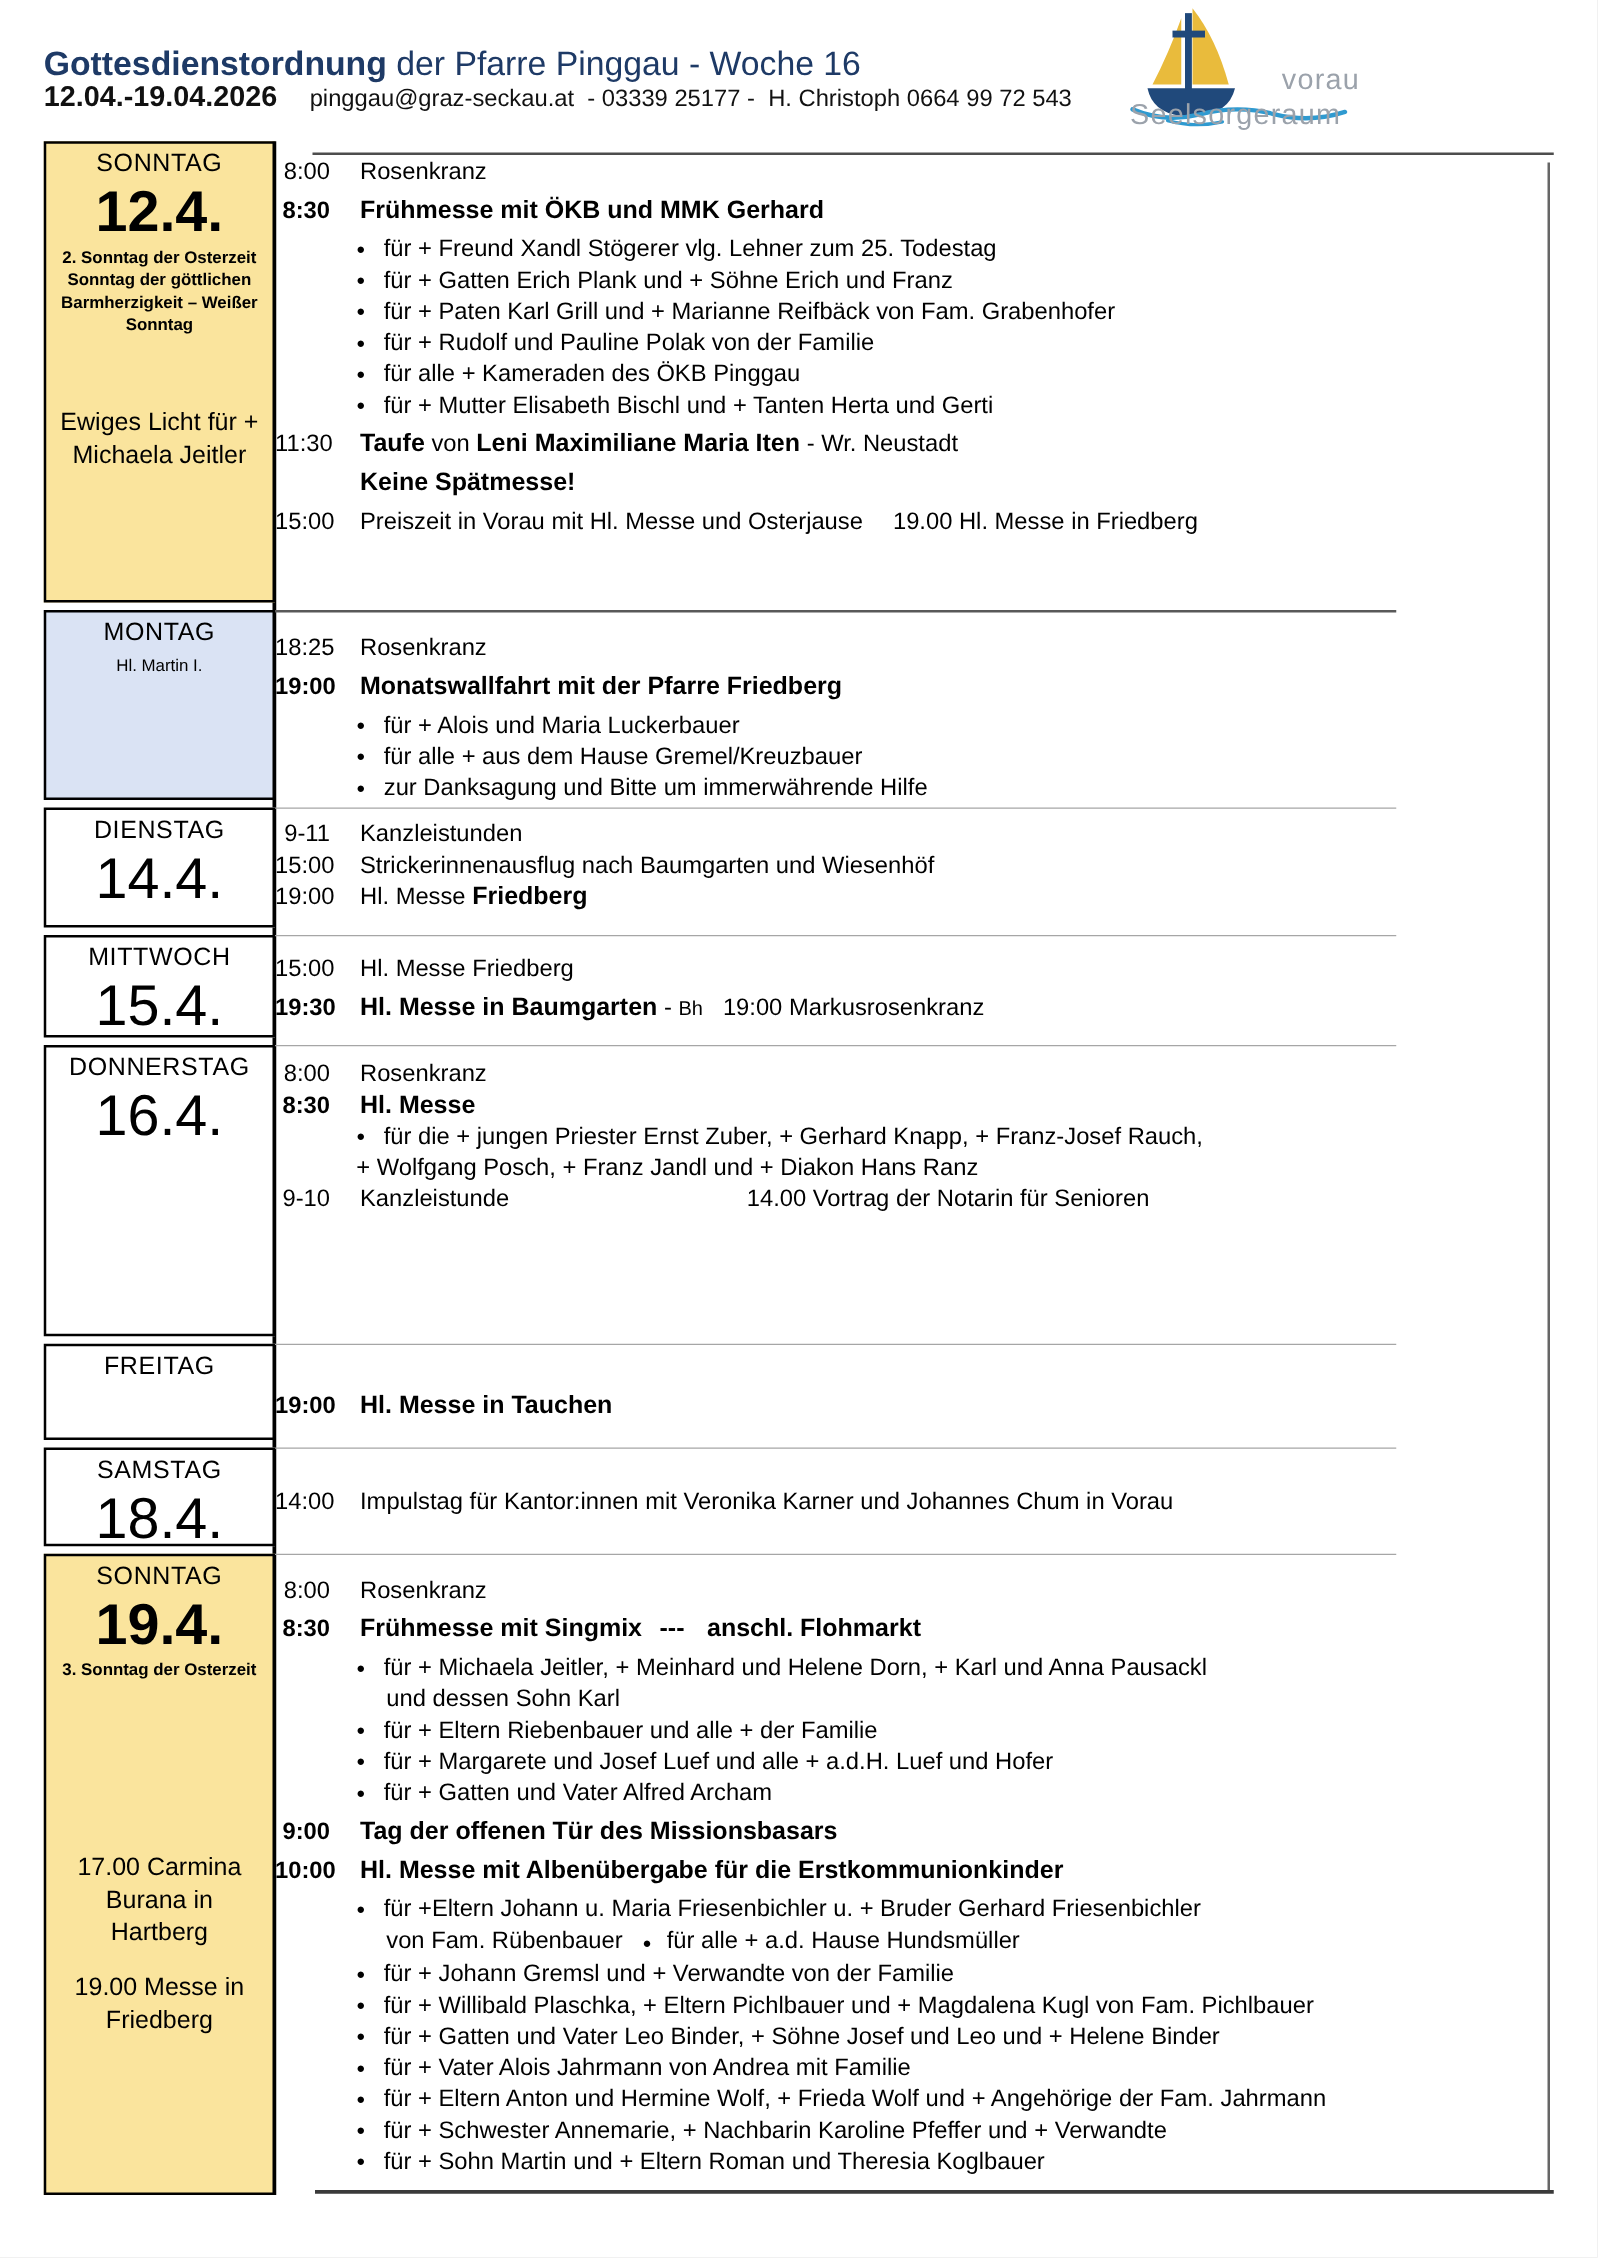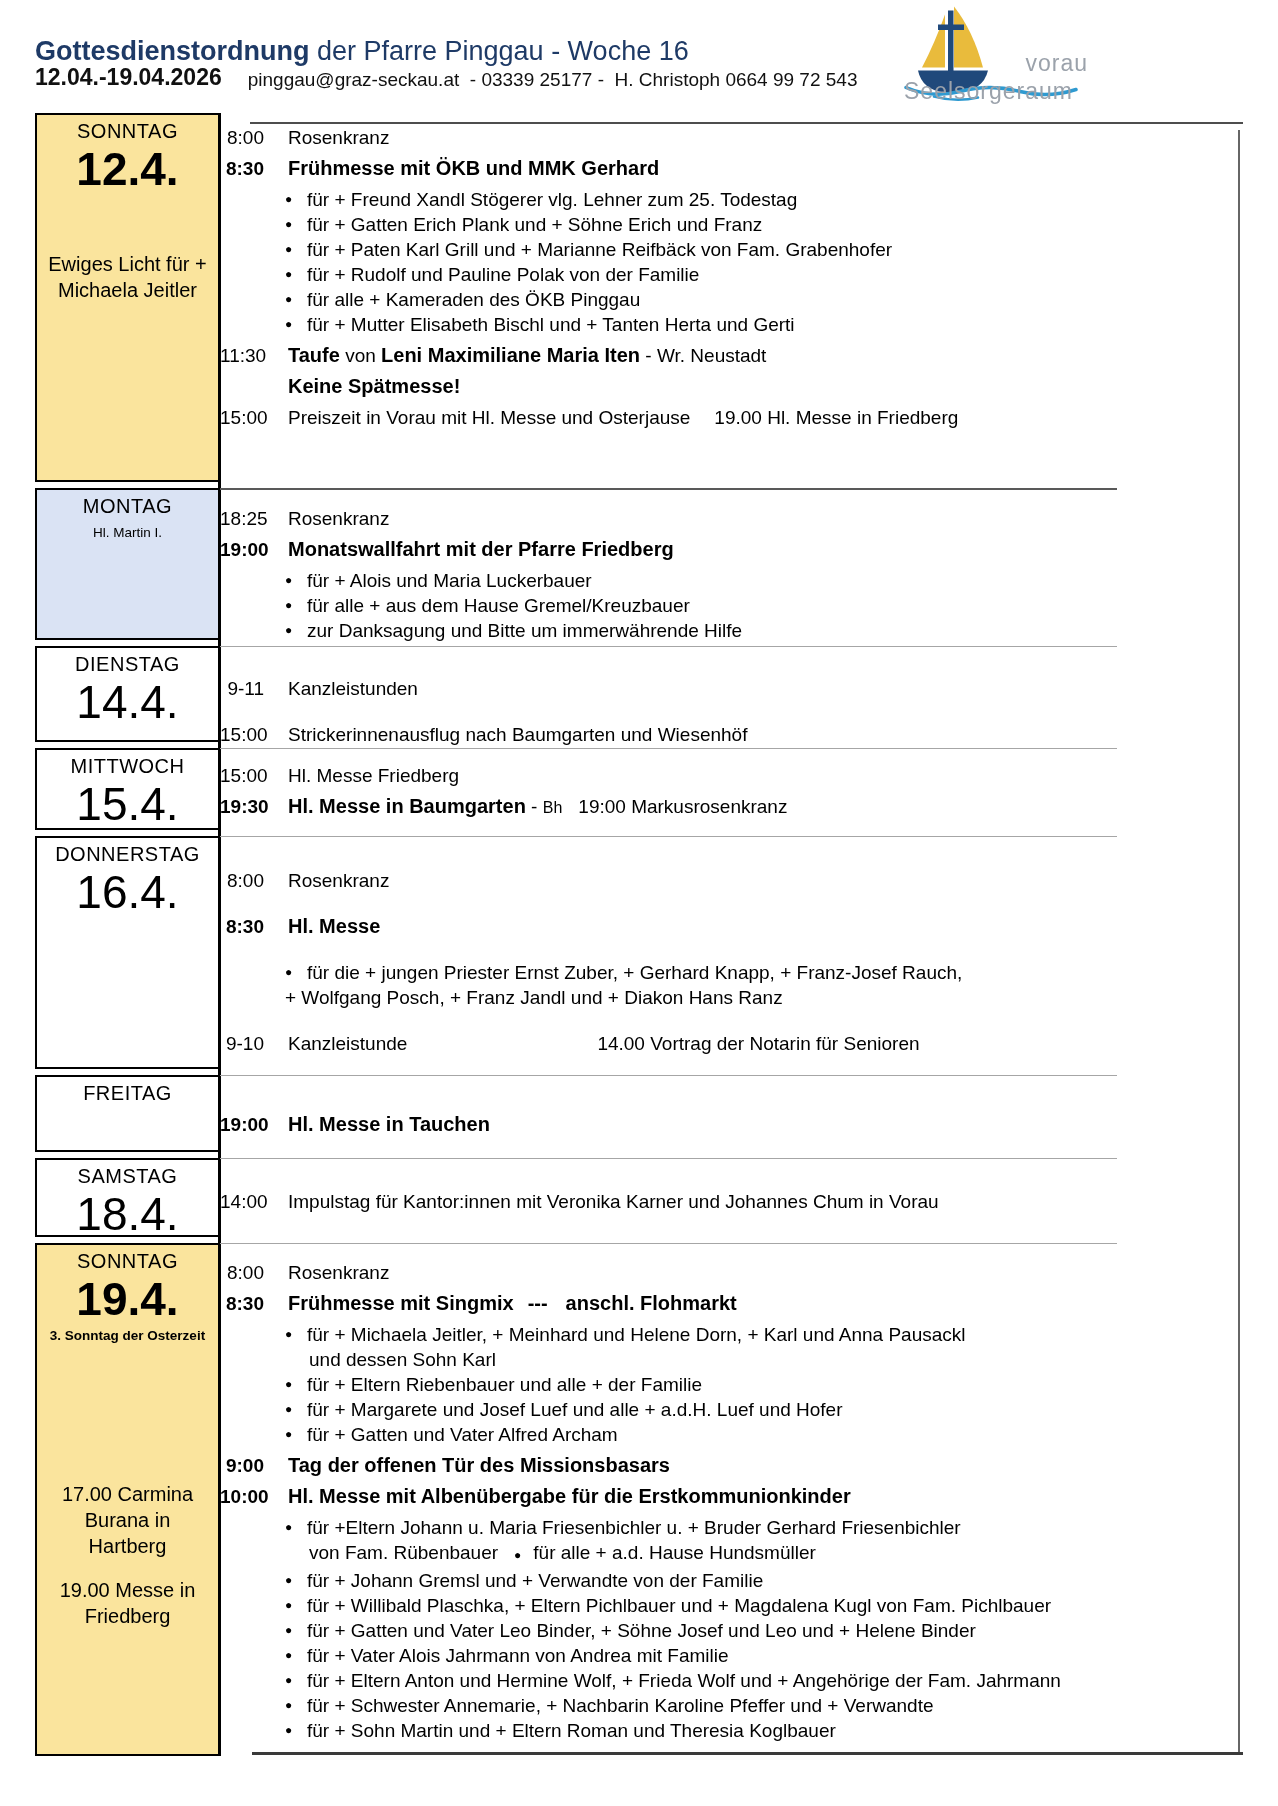--- a/index.html
+++ b/index.html
@@ -41,21 +41,21 @@
   .note-small{font-size:13.5px;line-height:17px;}
   
   .content{flex:1;box-sizing:border-box;border-top:1.5px solid #a6a6a6;overflow:hidden;}
   .row1 .content{border-top:none;}
   .row2 .content{border-top:2px solid #595959;}
   .row1 .content{padding-top:6px}.row2 .content{padding-top:10px}.row3 .content{padding-top:8px}
   .row4 .content{padding-top:8px}.row5 .content{padding-top:10px}.row6 .content{padding-top:30px}
   .row7 .content{padding-top:24px}.row8 .content{padding-top:10px}
   .line{display:flex;font-size:19px;line-height:25px;white-space:pre;}
   .entry{margin:6px 0;}
-  .row3 .entry,.row5 .entry{margin:21px 0;}
+  .row3 .entry,.row5 .entry{margin:0 0;}
   .time{width:44px;text-align:right;flex:none;}
   .time.bd{font-weight:bold;}
   .entry .txt{margin-left:24px;}
   .bullet .dot{flex:none;margin-left:65px;width:22px;font-size:12px;line-height:25px;}
   .cont{padding-left:89px;}
   .cont0{padding-left:65px;}
   .txt .bd{font-weight:bold;font-size:20px;}
   .txt .sm{font-size:16px;}
   .txt .dotin{font-size:12px;}
 </style>
@@ -89,20 +89,21 @@
   <div class="vline-day"></div>
   <div class="vline-right"></div>
   <div class="bottomline"></div>
 
   <main id="rows">
       <div class="row row1">
         <div class="daycol">
           <div class="daybox bg-yellow">
             <div class="dayname">SONNTAG</div>
             <div class="daydate bd">12.4.</div>
+            <div class="daysub">2. Sonntag der Osterzeit Sonntag der göttlichen Barmherzigkeit – Weißer Sonntag</div>
             <div class="note note-big" style="margin-top: 56px;">Ewiges Licht für + Michaela Jeitler</div>
           </div>
         </div>
         <div class="content">
           <div class="line entry"><span class="time">8:00</span><span class="txt"><span>Rosenkranz</span></span></div>
           <div class="line entry"><span class="time bd">8:30</span><span class="txt"><span class="bd">Frühmesse mit ÖKB und MMK Gerhard</span></span></div>
           <div class="line bullet"><span class="dot">●</span><span class="txt"><span>für + Freund Xandl Stögerer vlg. Lehner zum 25. Todestag</span></span></div>
           <div class="line bullet"><span class="dot">●</span><span class="txt"><span>für + Gatten Erich Plank und + Söhne Erich und Franz</span></span></div>
           <div class="line bullet"><span class="dot">●</span><span class="txt"><span>für + Paten Karl Grill und + Marianne Reifbäck von Fam. Grabenhofer</span></span></div>
           <div class="line bullet"><span class="dot">●</span><span class="txt"><span>für + Rudolf und Pauline Polak von der Familie</span></span></div>

